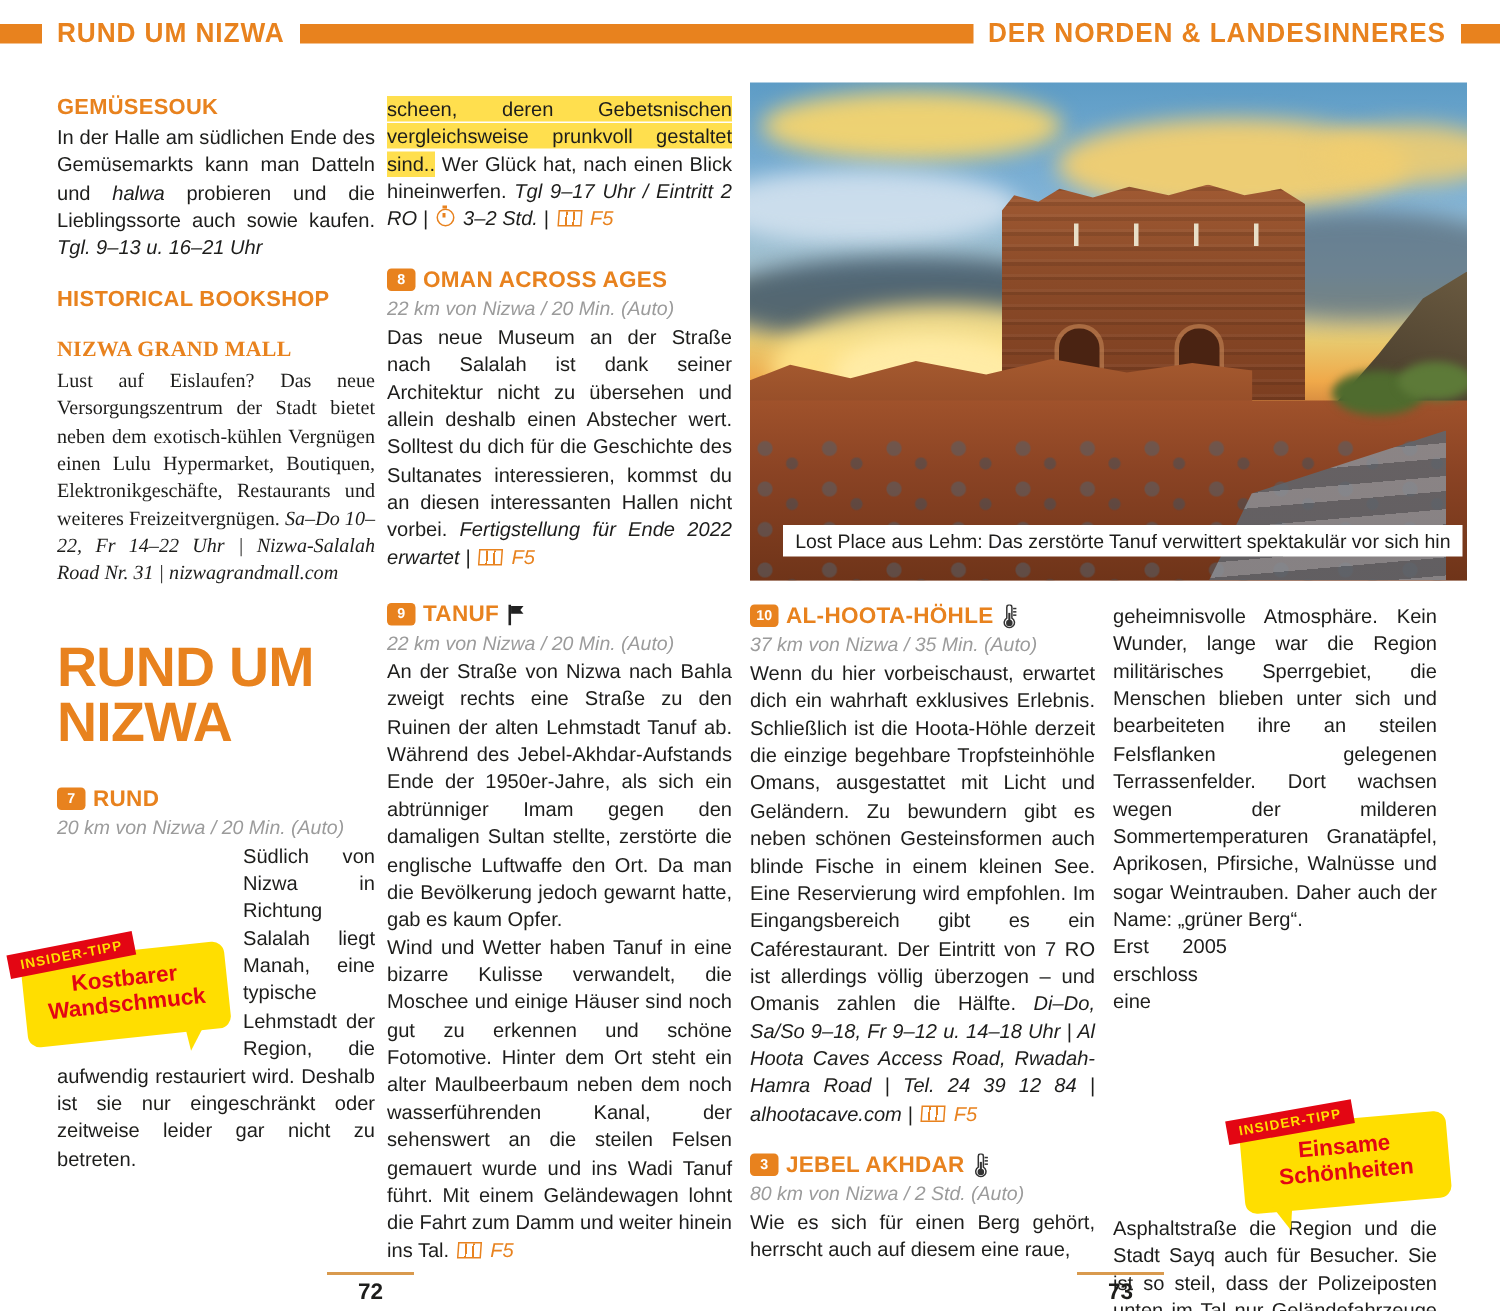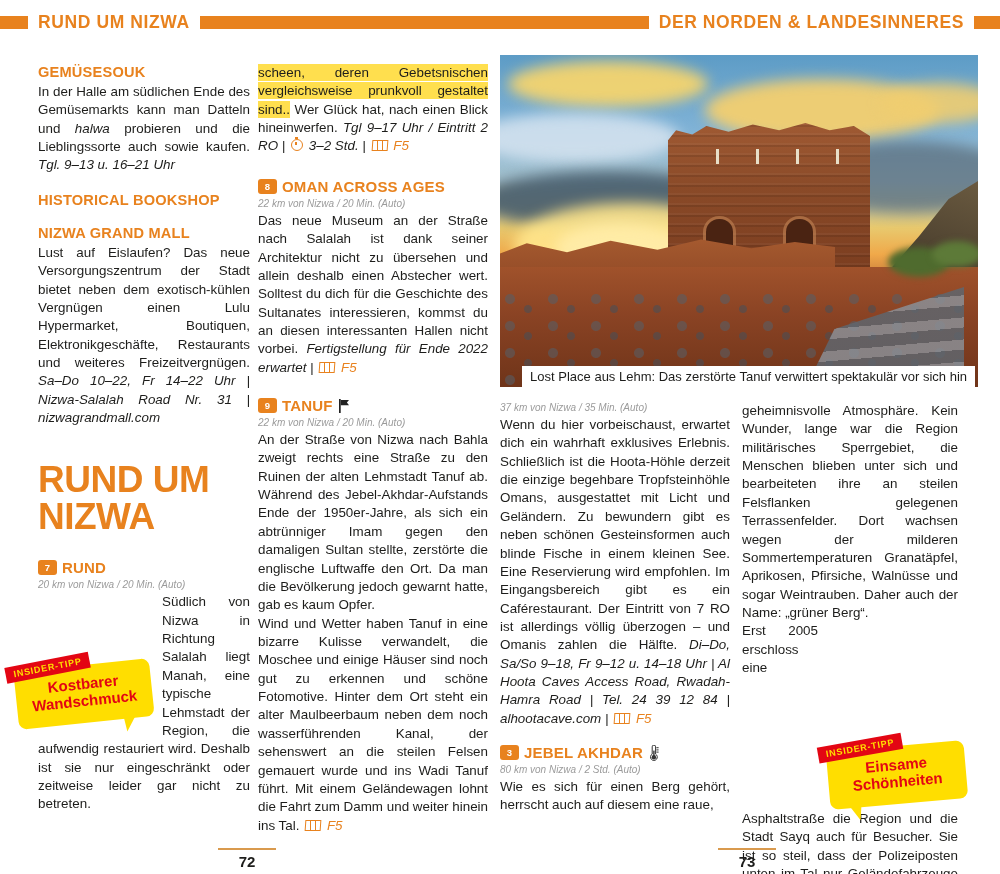--- a/index.html
+++ b/index.html
@@ -16,30 +16,30 @@
 
   
   .body-text{margin:0;font-size:13.4px;line-height:1.37;text-align:justify;}
   .body-text + .body-text{margin-top:0;}
   .rich-i{font-style:italic;}
   .rich-io{font-style:italic;color:#E8821E;}
   .rich-hl{background:#FFDF4E;padding:1px 0;-webkit-box-decoration-break:clone;box-decoration-break:clone;}
 
   .sec-head{margin:0 0 3px 0;font-size:14.6px;font-weight:bold;color:#E8821E;letter-spacing:.2px;}
   .section{margin-bottom:17px;}
-  .section.mt-lg{margin-top:12px;}
+  .section.mt-lg{margin-top:12px;font-family:Liberation Serif, serif;}
 
   .big-title{margin:34px 0 24px 0;width:215px;font-size:37px;line-height:1.0;font-weight:bold;color:#E8821E;letter-spacing:-.5px;}
 
   .entry{margin-top:18px;}
   .entry-head{display:flex;align-items:center;gap:5px;margin-bottom:3px;}
   .num-box{display:inline-flex;align-items:center;justify-content:center;min-width:15px;height:15px;padding:0 2px;background:#E8821E;color:#fff;font-weight:bold;font-size:9.5px;border-radius:3px;}
   .entry-title{font-size:15px;font-weight:bold;color:#E8821E;letter-spacing:.2px;}
   .head-icon{display:inline-flex;align-items:center;}
-  .entry-sub{font-style:italic;color:#9b9b9b;font-size:10px;margin-bottom:3px;}
+  .entry-sub{font-style:italic;color:#9b9b9b;font-size:13px;margin-bottom:3px;}
 
   
   .left-page{position:absolute;left:38px;top:64px;width:450px;display:flex;gap:8px;}
   .col{overflow:visible;}
   .col-l1{width:212px;}
   .col-l2{width:230px;}
   .right-page{position:absolute;left:500px;top:55px;width:478px;}
   .rp-cols{display:flex;gap:12px;margin-top:15px;}
   .col-r1{width:230px;}
   .col-r2{width:216px;}
@@ -76,21 +76,21 @@
   .door-1{left:38px;}
   .door-2{left:118px;}
   .slit{position:absolute;top:26px;width:3px;height:15px;background:#e8dfc8;}
   .wallband{position:absolute;left:0;top:178px;width:335px;height:64px;background:linear-gradient(180deg,#a85c30,#8a4424);clip-path:polygon(0 32%,8% 16%,20% 30%,33% 12%,47% 26%,60% 10%,75% 24%,88% 14%,100% 22%,100% 100%,0 100%);}
   .rubble{position:absolute;left:0;top:212px;width:478px;height:120px;background:linear-gradient(180deg,#a0522b 0%,#8a4324 40%,#6f3419 100%);}
   .stones{position:absolute;left:0;top:236px;width:478px;height:96px;background-image:radial-gradient(circle at 10px 8px,#55606a 0 4.5px,transparent 5.5px),radial-gradient(circle at 28px 18px,#46505a 0 3.5px,transparent 4.5px);background-size:43px 27px;opacity:.55;}
   .shrub{position:absolute;border-radius:50%;filter:blur(3px);background:#4f6b2e;}
   .shrub1{left:388px;top:192px;width:62px;height:30px;}
   .shrub2{left:432px;top:186px;width:50px;height:26px;background:#5d7a38;}
   .steps{position:absolute;right:14px;top:232px;width:158px;height:100px;background:repeating-linear-gradient(175deg,#8a8f96 0 10px,#5f666e 10px 22px);clip-path:polygon(0 100%,18% 42%,100% 0,100% 100%);opacity:.85;}
-  .photo-caption{position:absolute;right:3px;bottom:0;background:#ffffff;color:#1d1d1b;font-size:13px;padding:3px 8px;white-space:nowrap;}
+  .photo-caption{position:absolute;right:3px;bottom:16px;background:#ffffff;color:#1d1d1b;font-size:13px;padding:3px 8px;white-space:nowrap;}
 
   
   .pg{position:absolute;bottom:4px;width:64px;text-align:center;}
   .pg-left{left:215px;}
   .pg-right{left:715px;}
   .pg-rule{height:2px;background:#D99A4E;margin:0 3px 3px 3px;}
   .pg-num{font-weight:bold;font-size:15px;color:#1d1d1b;}
 </style>
 </head>
 <body>
@@ -193,20 +193,34 @@
       <div class="stones"></div>
       <div class="shrub shrub1"></div>
       <div class="shrub shrub2"></div>
       <div class="steps"></div>
       <div class="photo-caption">Lost Place aus Lehm: Das zerstörte Tanuf verwittert spektakulär vor sich hin</div>
     </div>
 
     <div class="rp-cols">
       <div class="col col-r1">
         <div class="entry" style="margin-top:0;">
+          <div class="entry-head">
+            <span class="num-box">10</span>
+            <span class="entry-title">AL-HOOTA-HÖHLE</span>
+            <span class="head-icon">
+              <svg width="11" height="16" viewBox="0 0 11 16">
+                  <path d="M4.2 1.8 a1.7 1.7 0 0 1 3.4 0 v7.3 a3.4 3.4 0 1 1 -3.4 0 z" fill="#fff" stroke="#333" stroke-width="1"></path>
+                  <circle cx="5.9" cy="12.3" r="2.2" fill="#333"></circle>
+                  <rect x="5.2" y="5.6" width="1.4" height="6.4" fill="#333"></rect>
+                  <rect x="8.4" y="2.2" width="2.2" height="1" fill="#333"></rect>
+                  <rect x="8.4" y="4.4" width="2.2" height="1" fill="#333"></rect>
+                  <rect x="8.4" y="6.6" width="2.2" height="1" fill="#333"></rect>
+                </svg>
+            </span>
+          </div>
           <div class="entry-sub">37 km von Nizwa / 35 Min. (Auto)</div>
           <p class="body-text"><span>Wenn du hier vorbeischaust, erwartet dich ein wahrhaft exklusives Erlebnis. Schließlich ist die Hoota-Höhle derzeit die einzige begehbare Tropfsteinhöhle Omans, ausgestattet mit Licht und Geländern. Zu bewundern gibt es neben schönen Gesteinsformen auch blinde Fische in einem kleinen See. Eine Reservierung wird empfohlen. Im Eingangsbereich gibt es ein Caférestaurant. Der Eintritt von 7 RO ist allerdings völlig überzogen – und Omanis zahlen die Hälfte. </span><span class="rich-i">Di–Do, Sa/So 9–18, Fr 9–12 u. 14–18 Uhr | Al Hoota Caves Access Road, Rwadah-Hamra Road | Tel. 24 39 12 84 | alhootacave.com | </span><span class="ic-map"></span><span class="rich-io"> F5</span></p>
         </div>
 
         <div class="entry" style="margin-top:16px;">
           <div class="entry-head">
             <span class="num-box">3</span>
             <span class="entry-title">JEBEL AKHDAR</span>
             <span class="head-icon">
               <svg width="11" height="16" viewBox="0 0 11 16">

